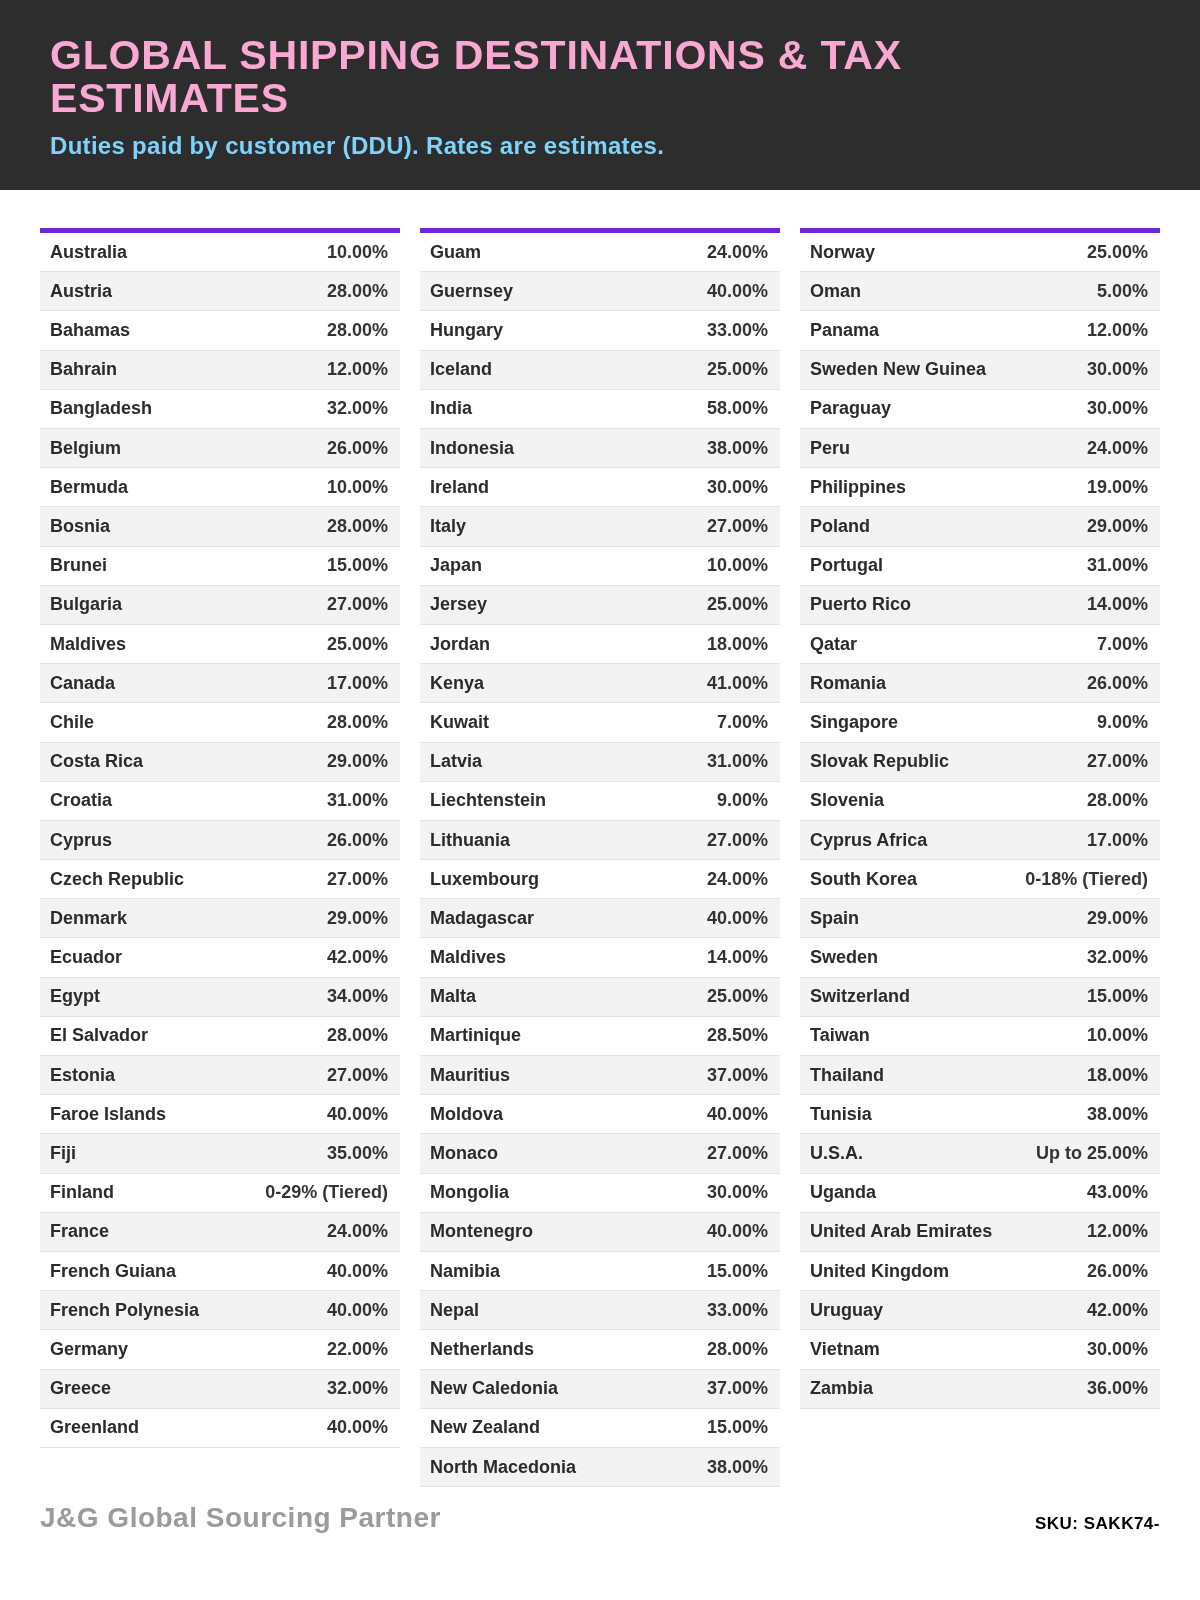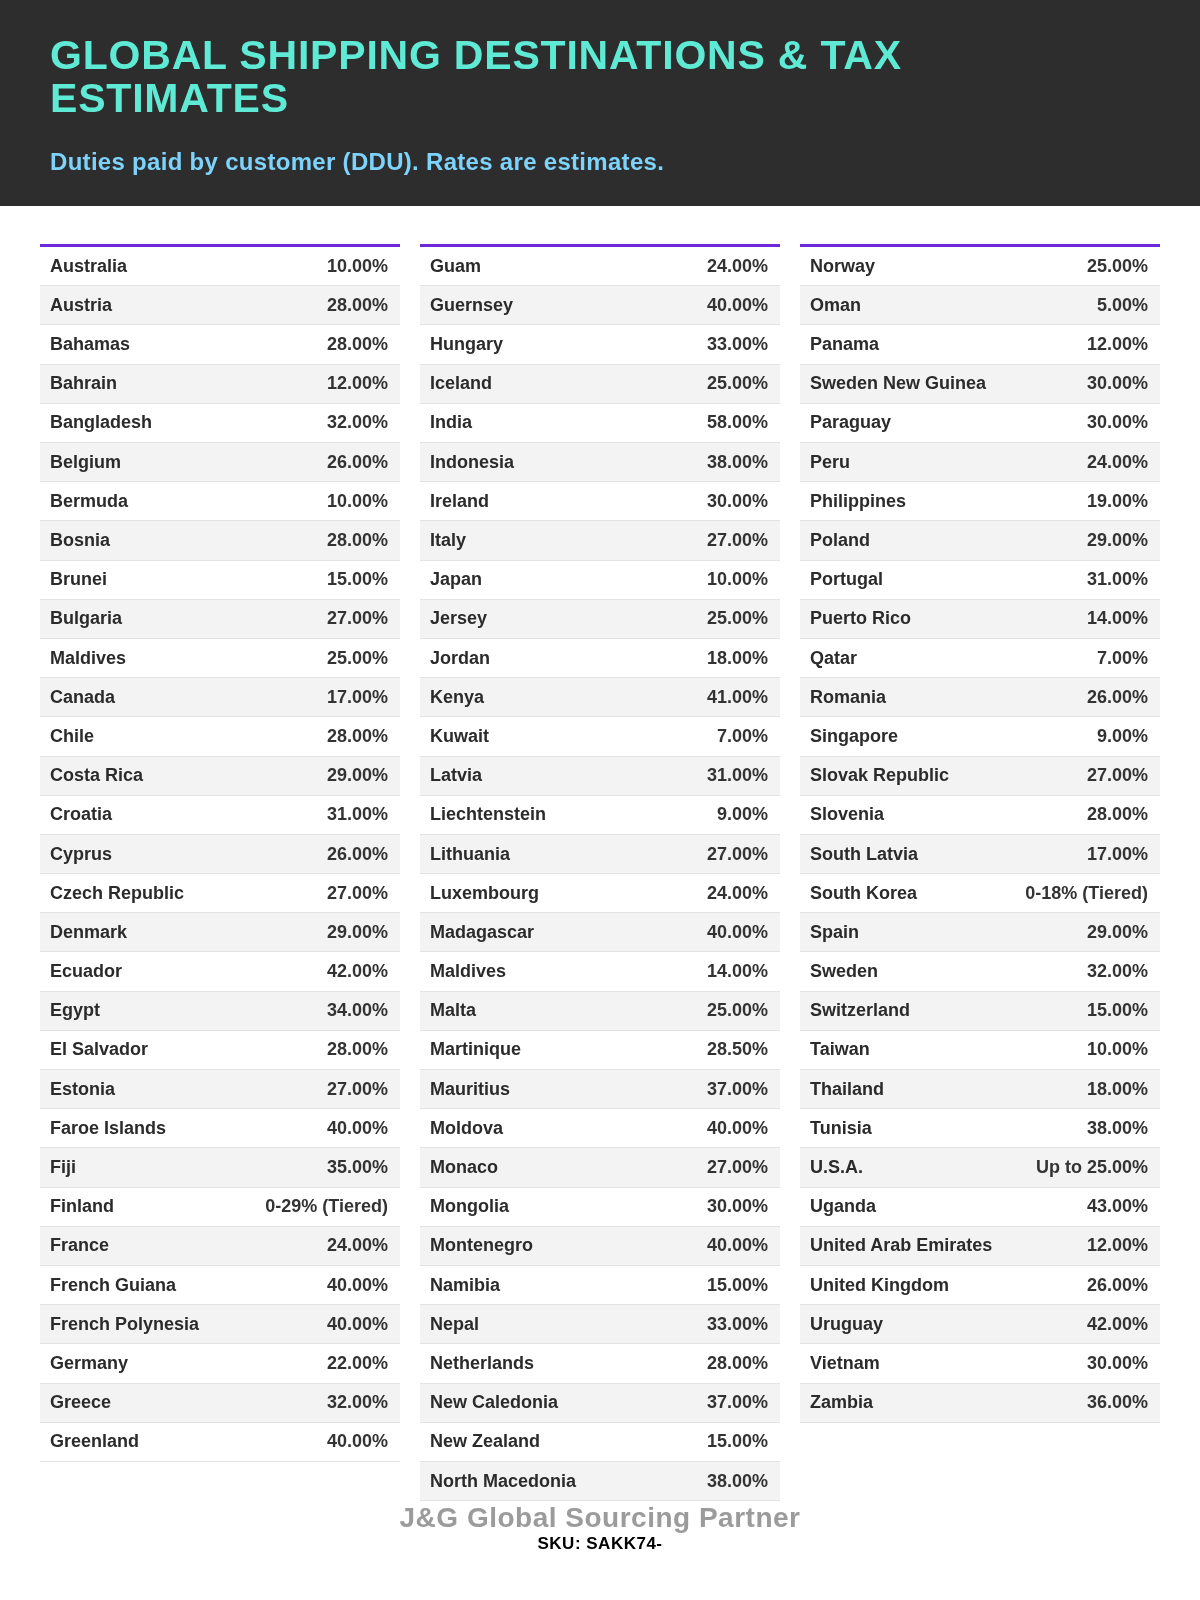--- a/index.html
+++ b/index.html
@@ -13,43 +13,43 @@
     width: 1200px;
     height: 1600px;
     background: #ffffff;
     overflow: hidden;
   }
   .header {
     background: #2d2d2d;
     padding: 34px 50px 30px 50px;
   }
   .header h1 {
-    margin: 0 0 28px 0;
-    color: #5eead4;
+    margin: 0 0 12px 0;
+    color: #f9a8d4;
     font-size: 41px;
     font-weight: bold;
     letter-spacing: 0.8px;
     line-height: 1.05;
   }
   .header p {
     margin: 0;
     color: #7dd3fc;
     font-size: 24px;
     font-weight: bold;
     letter-spacing: 0.3px;
   }
   .table {
     display: flex;
     gap: 20px;
     padding: 38px 40px 0 40px;
     align-items: flex-start;
   }
   .col {
     flex: 1;
-    border-top: 3px solid #6d28d9;
+    border-top: 5px solid #6d28d9;
   }
   .row {
     display: flex;
     justify-content: space-between;
     align-items: center;
     height: 39.2px;
     box-sizing: border-box;
     padding: 0 12px 0 10px;
     border-bottom: 1px solid #e3e3e3;
     background: #ffffff;
@@ -70,22 +70,21 @@
     white-space: nowrap;
     text-align: right;
   }
   .footer {
     position: absolute;
     left: 40px;
     right: 40px;
     top: 1502px;
     display: flex;
     justify-content: space-between;
-    align-items: center;
-    flex-direction: column;
+    align-items: flex-end;
   }
   .brand {
     color: #9b9b9b;
     font-size: 28px;
     font-weight: bold;
     letter-spacing: 0.5px;
   }
   .sku {
     color: #000000;
     font-size: 17px;
@@ -415,21 +414,21 @@
         </div>
         <div class="row">
           <span class="country">Slovak Republic</span>
           <span class="rate">27.00%</span>
         </div>
         <div class="row">
           <span class="country">Slovenia</span>
           <span class="rate">28.00%</span>
         </div>
         <div class="row">
-          <span class="country">South Latvia</span>
+          <span class="country">Cyprus Africa</span>
           <span class="rate">17.00%</span>
         </div>
         <div class="row">
           <span class="country">South Korea</span>
           <span class="rate">0-18% (Tiered)</span>
         </div>
         <div class="row">
           <span class="country">Spain</span>
           <span class="rate">29.00%</span>
         </div>

